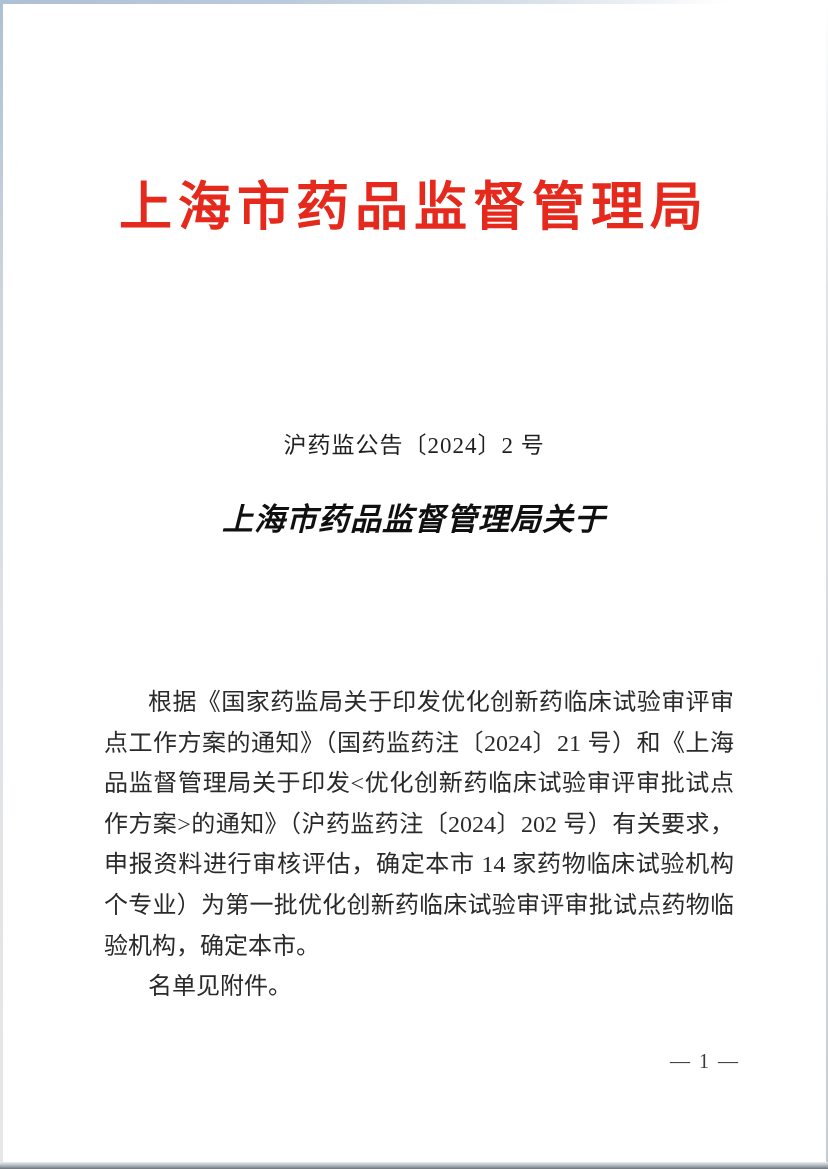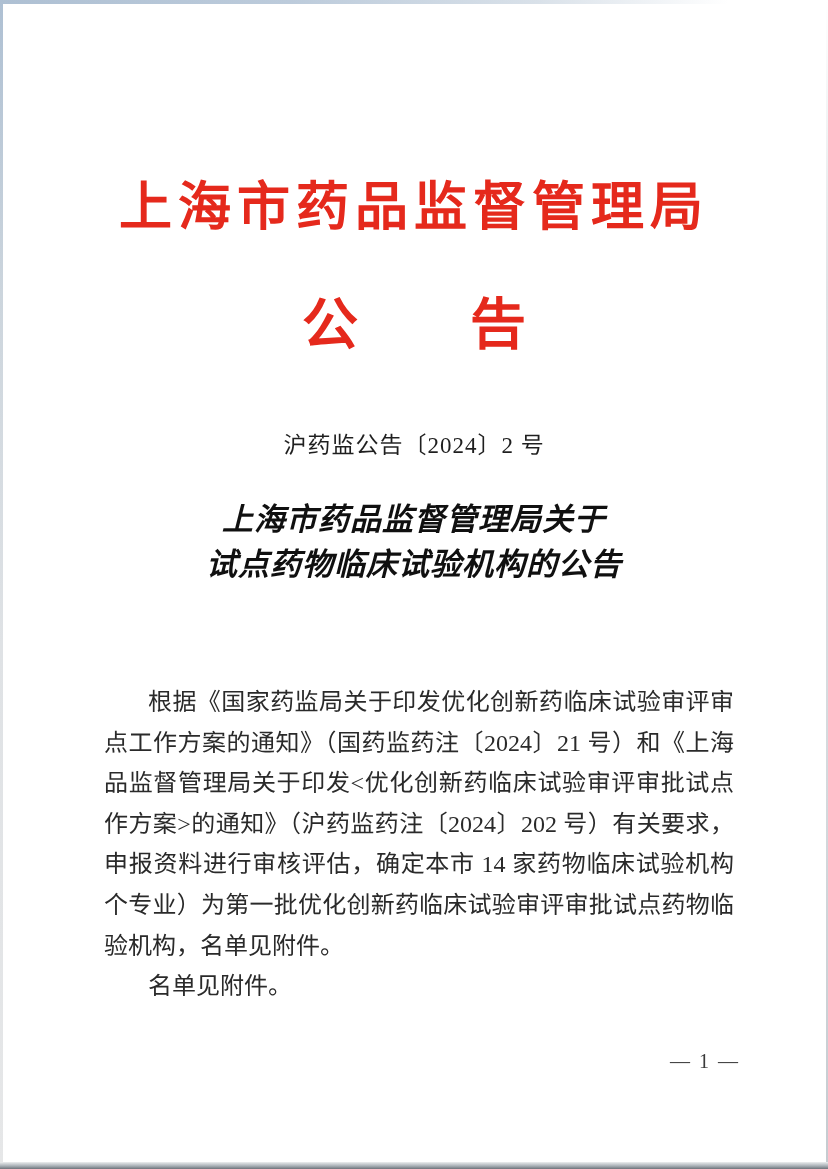--- a/index.html
+++ b/index.html
@@ -124,35 +124,33 @@
 
 <div class="page">
 
   <div class="edge-top"></div>
   <div class="edge-left"></div>
   <div class="edge-right"></div>
   <div class="edge-bottom"></div>
 
   <div class="agency-title" style="color:#e5291c;">上海市药品监督管理局</div>
 
-  <div class="announcement-title" style="color:#e5291c;">公　　告</div>
 
   <div class="doc-number">沪药监公告〔2024〕2 号</div>
 
   <div class="doc-title">
     <span class="t-line">上海市药品监督管理局关于</span>
-    <span class="t-line">试点药物临床试验机构的公告</span>
   </div>
 
   <div class="body-text">
     <span class="b-line justify indent">根据《国家药监局关于印发优化创新药临床试验审评审批试</span>
     <span class="b-line justify">点工作方案的通知》（国药监药注〔2024〕21 号）和《上海市药</span>
     <span class="b-line justify">品监督管理局关于印发&lt;优化创新药临床试验审评审批试点的工</span>
     <span class="b-line justify">作方案&gt;的通知》（沪药监药注〔2024〕202 号）有关要求，经对</span>
     <span class="b-line justify">申报资料进行审核评估，确定本市 14 家药物临床试验机构（37</span>
     <span class="b-line justify">个专业）为第一批优化创新药临床试验审评审批试点药物临床试</span>
-    <span class="b-line">验机构，名单见附件。</span>
+    <span class="b-line">验机构，确定本市。</span>
     <span class="b-line indent">名单见附件。</span>
   </div>
 
   <div class="page-number">— 1 —</div>
 
 </div>
 
 </body></html>

